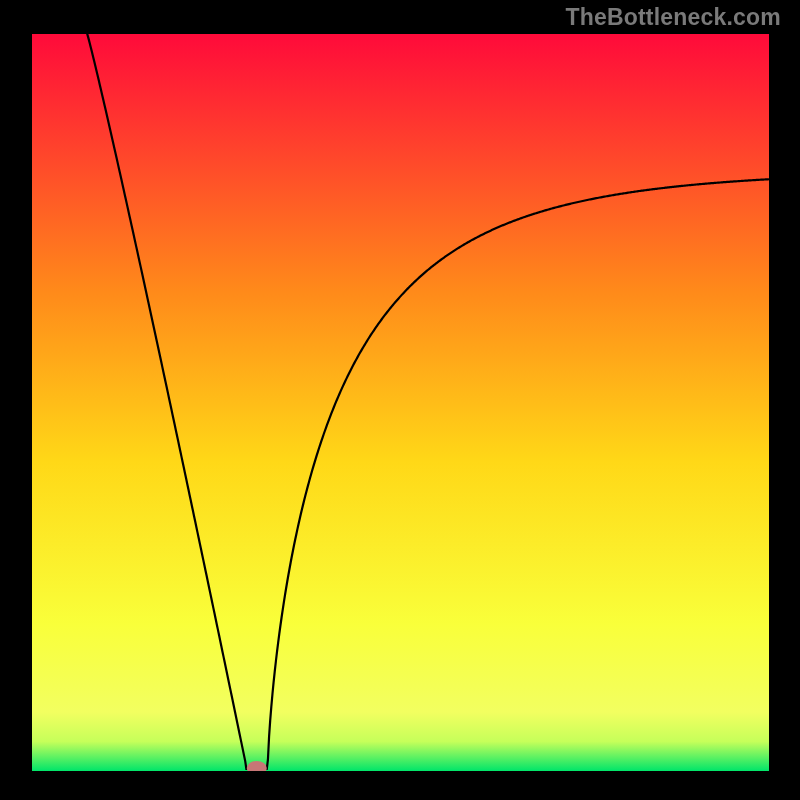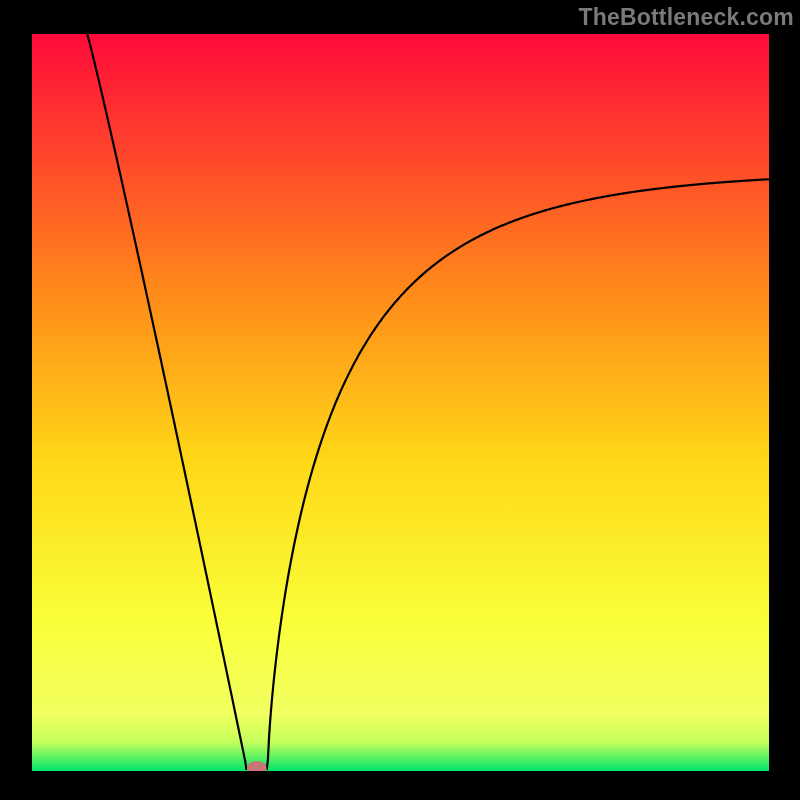--- a/index.html
+++ b/index.html
@@ -12,21 +12,21 @@
   }
   .frame {
     position: relative;
     width: 800px;
     height: 800px;
     background: #000;
   }
   .watermark {
     position: absolute;
     top: 4px;
-    right: 6px;
+    right: 19px;
     color: #7a7a7a;
     font-family: Arial, Helvetica, sans-serif;
     font-size: 23px;
     font-weight: 600;
     letter-spacing: 0.2px;
     z-index: 5;
     margin-left: 28px;
   }
   svg {
     position: absolute;

